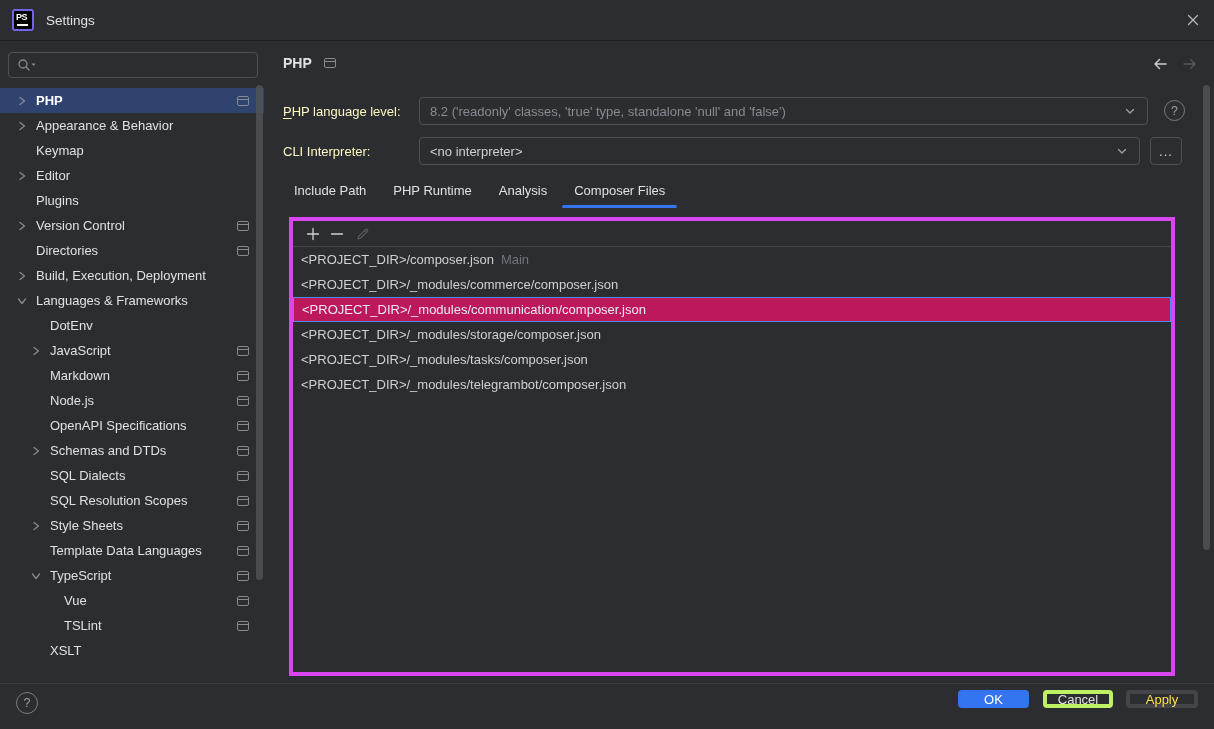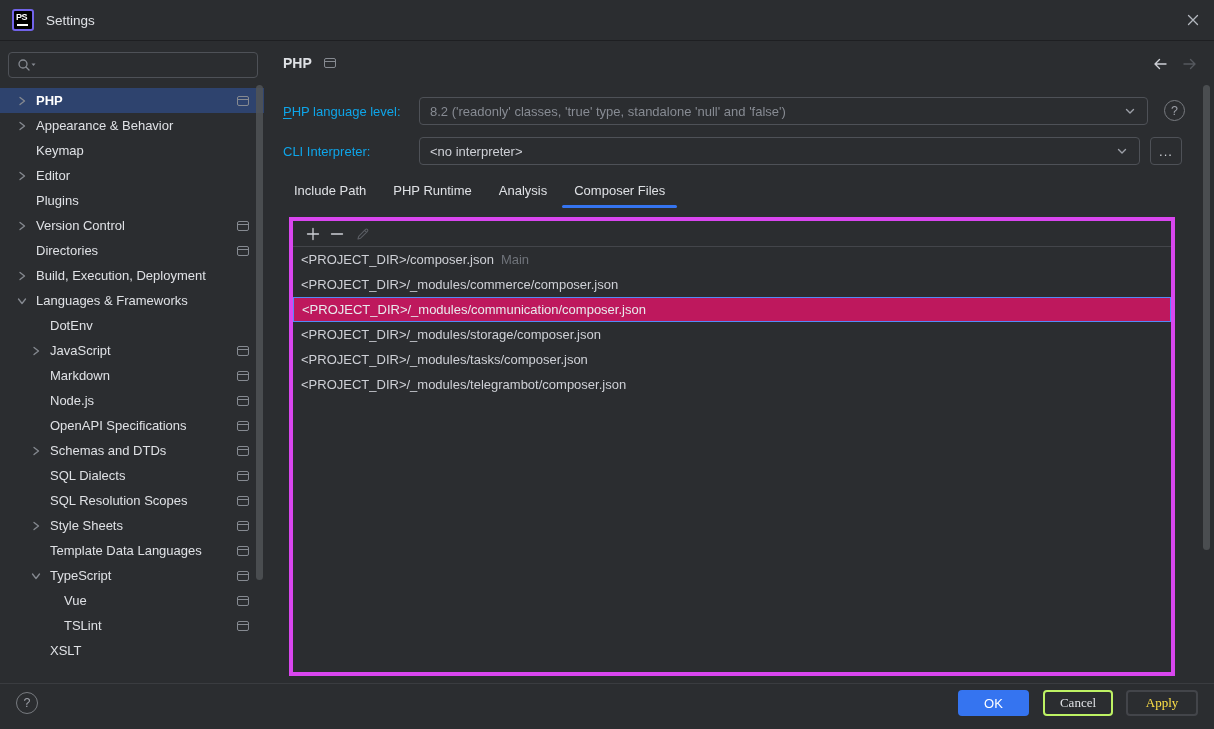--- a/index.html
+++ b/index.html
@@ -35,21 +35,21 @@
     display:flex; align-items:center; justify-content:center; }
   .tree-label { flex:1; white-space:nowrap; }
   .screen-ic { margin-left:auto; margin-right:13px; display:flex; align-items:center; }
   .scrollbar { position:absolute; background:#505356; border-radius:4px; opacity:.85; }
   .sb-side { left:256px; top:44px; width:7px; height:495px; }
   
   .main-header { position:absolute; left:283px; top:52px; height:22px; display:flex; align-items:center; }
   .main-title { font-size:14px; font-weight:bold; color:#DFE1E5; margin-right:10px; }
   .nav-arrows { position:absolute; left:1152px; top:56px; display:flex; gap:12px; }
   .nav-arrows span { display:flex; cursor:pointer; }
-  .form-label { position:absolute; left:283px; height:28px; display:flex; align-items:center; color:#0ea5e9; }
+  .form-label { position:absolute; left:283px; height:28px; display:flex; align-items:center; color:#fef9c3; }
   .mnemonic { text-decoration:underline; text-underline-offset:2px; }
   .combo { position:absolute; height:28px; border:1px solid #4E5157; border-radius:4px;
     background:#2B2D30; display:flex; align-items:center; padding:0 10px; cursor:pointer; }
   .combo .val { flex:1; white-space:nowrap; overflow:hidden; }
   .val-dim { color:#878B93; }
   .val-light { color:#CED0D6; }
   .icon-btn { position:absolute; display:flex; align-items:center; justify-content:center; cursor:pointer; }
   .circle-help { width:21px; height:21px; border:1.5px solid #787B80; border-radius:50%;
     color:#9DA0A8; font-size:12.5px; display:flex; align-items:center; justify-content:center; cursor:pointer; }
   .browse-btn { position:absolute; left:1150px; top:137px; width:32px; height:28px;
@@ -66,24 +66,24 @@
     border:4px solid #d946ef; }
   .panel-toolbar { height:26px; border-bottom:1px solid #43454A; display:flex; align-items:center; padding-left:8px; }
   .tb-btn { width:24px; height:22px; display:flex; align-items:center; justify-content:center; cursor:pointer; }
   .list-row { height:25px; line-height:25px; padding:0 8px; color:#CED0D6; white-space:nowrap; cursor:default; }
   .list-row.selected { background:#be185d; border:1px solid #548AF7; line-height:23px; color:#E8EAED; }
   .suffix { color:#6F737A; margin-left:7px; }
   .sb-main { left:1203px; top:85px; width:7px; height:465px; }
   
   .footer-sep { position:absolute; left:0; top:683px; width:1214px; height:1px; background:#3A3C40; }
   .footer-help { position:absolute; left:16px; top:692px; }
-  .btn { position:absolute; top:690px; height:26px; border-radius:4px; font-size:13px;
+  .btn { position:absolute; top:690px; height:18px; border-radius:4px; font-size:13px;
     display:flex; align-items:center; justify-content:center; cursor:pointer; font-family:inherit; }
   .btn-primary { left:958px; width:71px; background:#3574F0; color:#FFFFFF; border:none; }
-  .btn-outline { background:transparent; border:2px solid #bef264; color:#DFE1E5;font-family:Liberation Serif, serif; }
+  .btn-outline { background:transparent; border:4px solid #bef264; color:#DFE1E5; }
   .btn-cancel { left:1043px; width:70px; }
   .btn-apply  { left:1126px; width:72px; border-color:#43454A; color:#fde047; }
 </style>
 </head>
 <body>
 
 <div class="dialog">
 
   <div class="titlebar">
     <div class="ps-logo">

